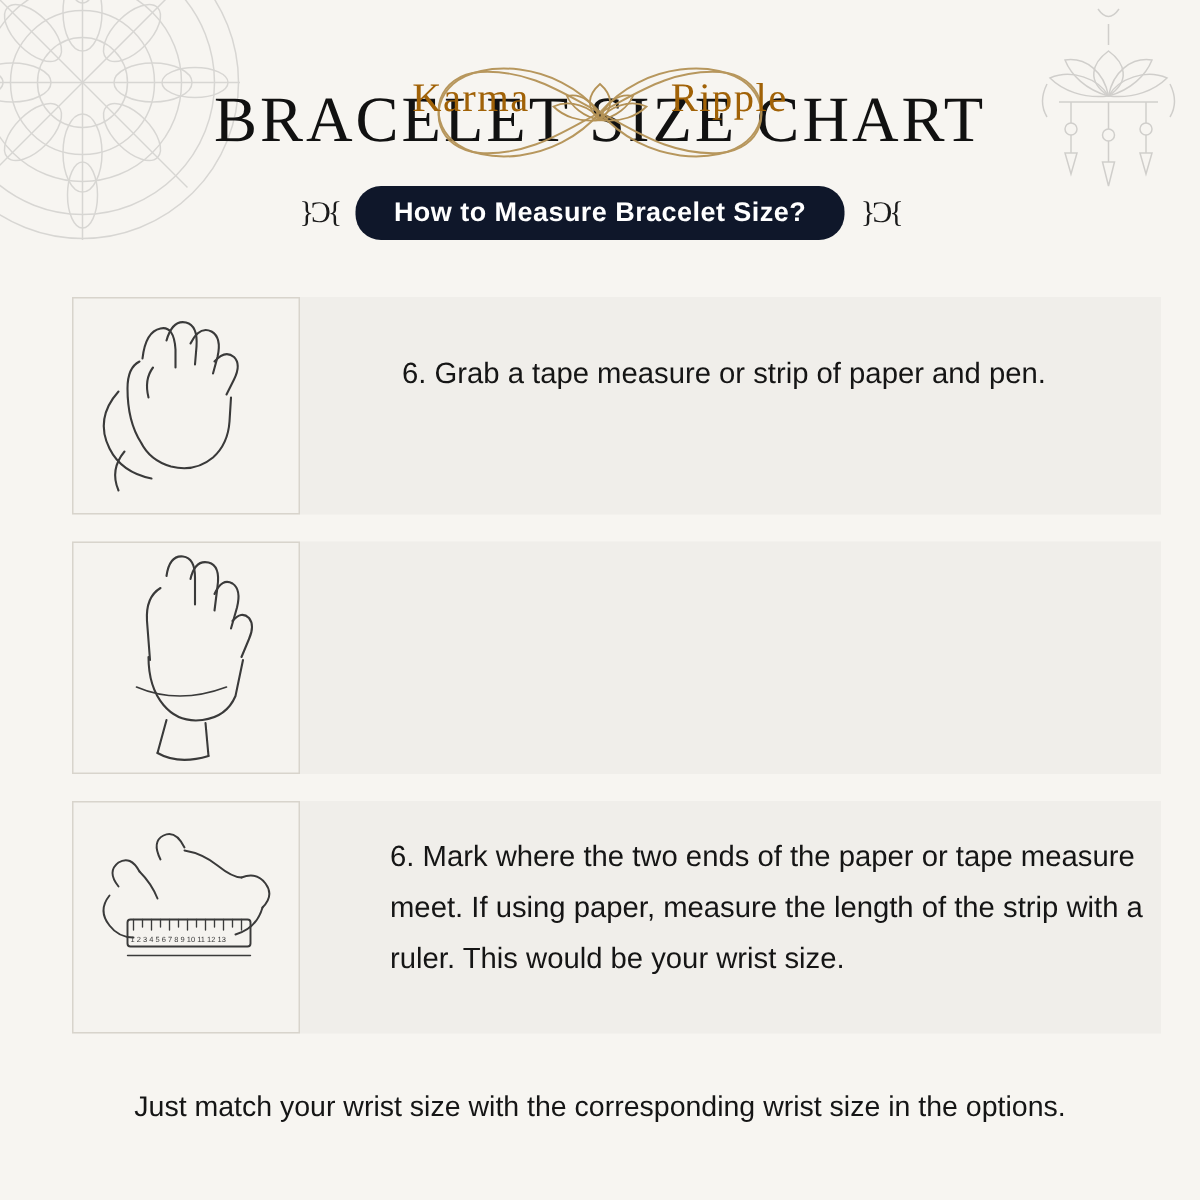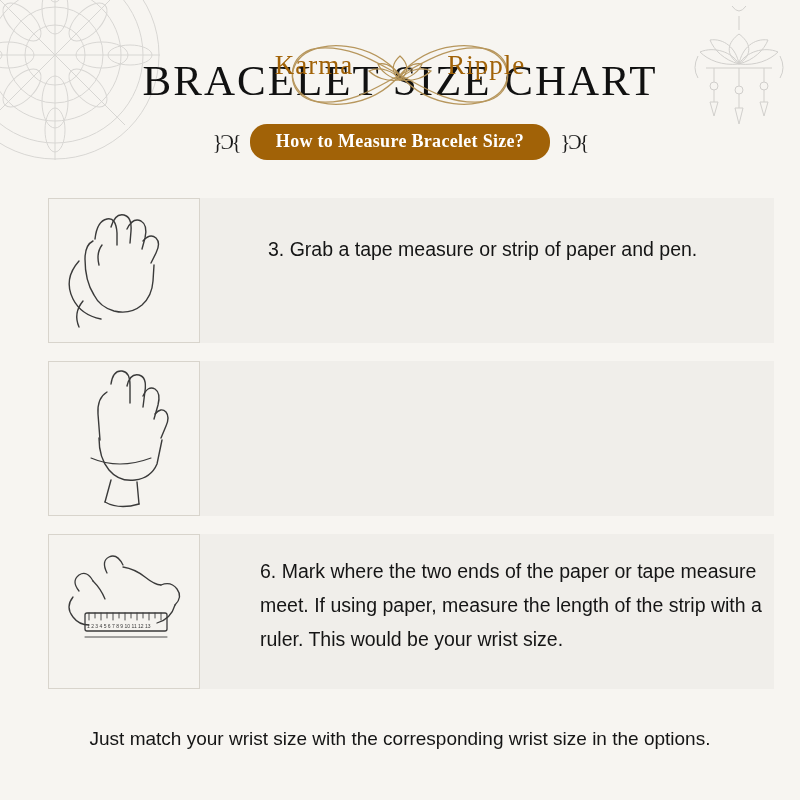--- a/index.html
+++ b/index.html
@@ -72,23 +72,23 @@
   .subtitle-row {
     position: absolute;
     top: 124px;
     left: 0;
     width: 800px;
     text-align: center;
     height: 34px;
   }
   .subtitle-pill {
     display: inline-block;
-    background: #a16207;
+    background: #0f172a;
     color: #ffffff;
-    font-family: Liberation Serif, serif;
+    font-family: Liberation Sans, sans-serif;
     font-weight: bold;
     font-size: 18px;
     letter-spacing: 0.3px;
     padding: 7px 26px 8px 26px;
     border-radius: 17px;
     vertical-align: middle;
   }
   .flourish {
     display: inline-block;
     vertical-align: middle;
@@ -266,21 +266,21 @@
           <path d="M62 28 q4 -14 13 -12 q8 2 7 16 l-1 12"></path>
           <path d="M78 30 q6 -12 14 -8 q7 4 4 17 l-3 11"></path>
           <path d="M94 42 q7 -8 13 -3 q5 5 0 15 l-5 10"></path>
           <path d="M44 42 q-8 4 -8 18 q0 22 9 36 q6 12 20 16 q16 4 28 -6 q10 -9 11 -24 l1 -16"></path>
           <path d="M53 46 q-6 8 -3 20"></path>
           <path d="M30 62 q-16 18 -6 38 q8 16 28 20"></path>
           <path d="M34 102 q-10 12 -4 26"></path>
         </g>
       </svg>
     </div>
-    <div class="step-text s1">3. Grab a tape measure or strip of paper and pen.</div>
+    <div class="step-text s1">6. Grab a tape measure or strip of paper and pen.</div>
   </div>
 
   <div class="step step2">
     <div class="step-band"></div>
     <div class="step-illus">
       <svg width="150" height="153" viewBox="0 0 150 153">
         <g stroke="#3a3a3a" fill="none" stroke-width="1.4" stroke-linecap="round">
           <path d="M62 22 q2 -14 11 -13 q8 1 8 14 l0 18"></path>
           <path d="M78 24 q3 -13 12 -11 q8 2 6 16 l-2 16"></path>
           <path d="M94 34 q5 -11 12 -7 q6 4 3 16 l-4 14"></path>

